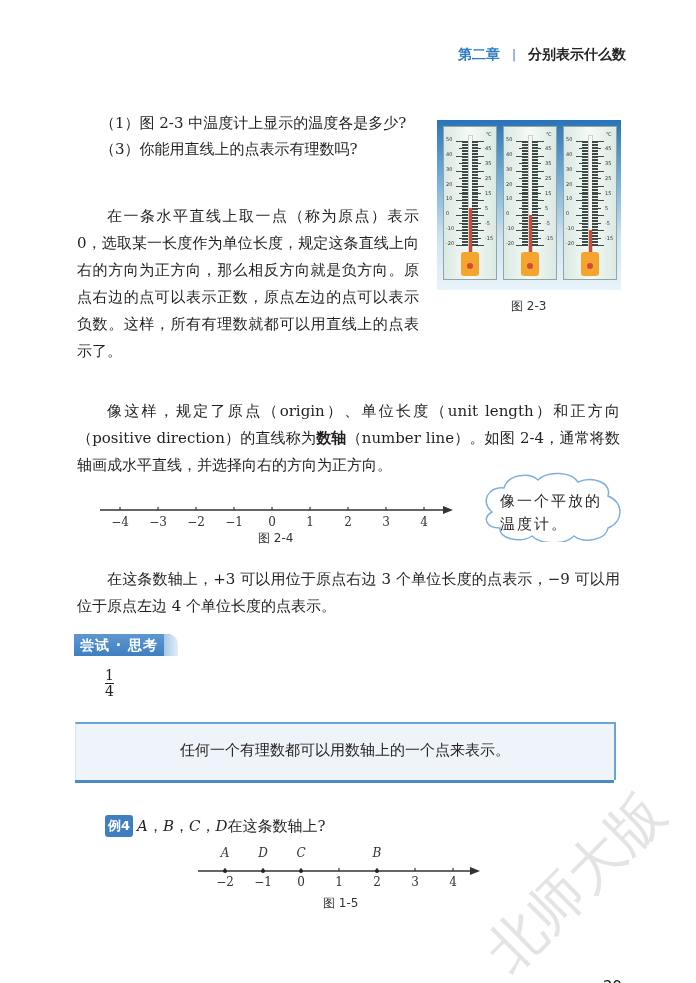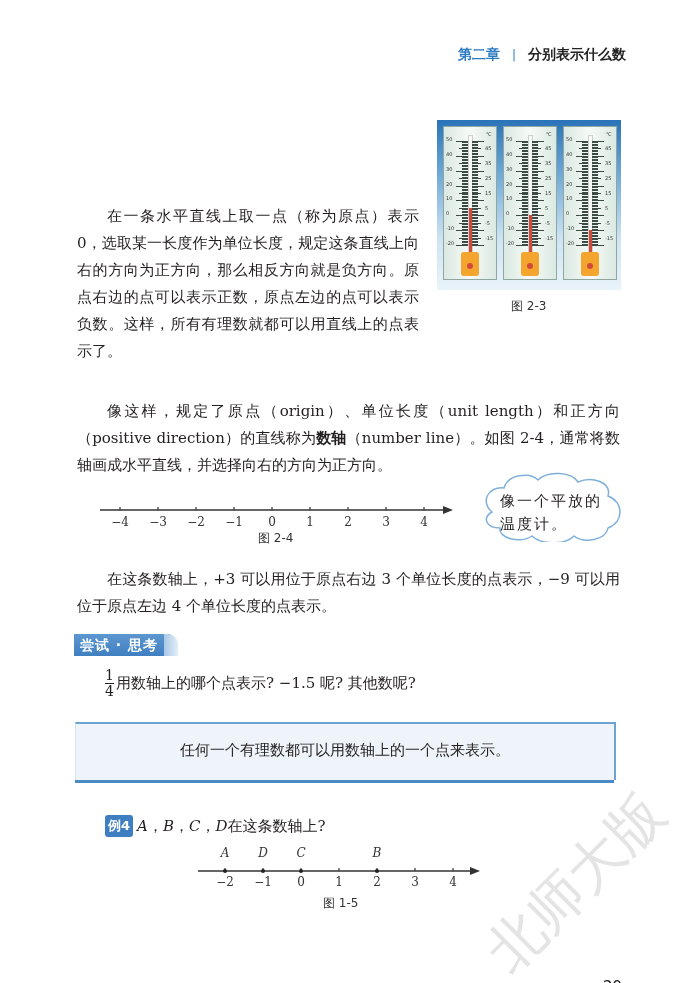--- a/index.html
+++ b/index.html
@@ -69,20 +69,22 @@
 </head>
 <body>
 
 <div class="abs header">
   <span class="chap">第二章</span>
   <span class="sep">|</span>
   <span class="title">分别表示什么数</span>
 </div>
 
 <div class="abs qlist">
+  <div>（1）图 2-3 中温度计上显示的温度各是多少?</div>
+  <div>（3）你能用直线上的点表示有理数吗?</div>
 </div>
 
 <div class="abs para p1">在一条水平直线上取一点（称为原点）表示 0，选取某一长度作为单位长度，规定这条直线上向右的方向为正方向，那么相反方向就是负方向。原点右边的点可以表示正数，原点左边的点可以表示负数。这样，所有有理数就都可以用直线上的点表示了。</div>
 
 <div class="abs thermo-box">
   <div class="thermo" style="left:6px">
       <div class="tube"></div>
       <div class="tick" style="top: 118px; left: 12px; width: 12px;"></div>
       <div class="tick" style="top: 118px; left: 28px; width: 12px;"></div>
       <div class="tick" style="top: 116.514px; left: 18px; width: 6px;"></div>
@@ -616,21 +618,20 @@
 <div class="abs label-tab">
   <div class="bg"></div><div class="shade"></div>
   <span>尝试 · 思考</span>
 </div>
 <div class="abs try-q">
   <span class="frac">
     <span>1</span>
     <span class="bar"></span>
     <span>4</span>
   </span>
-  <span>用数轴上的哪个点表示? −1.5 呢? 其他数呢?</span>
 </div>
 
 <div class="abs key-box">
   <div class="t">任何一个有理数都可以用数轴上的一个点来表示。</div>
 </div>
 
 <div class="abs ex-line">
   <span class="ex-badge">例4</span>
   <i class="v">A</i>
     <span>，</span>

